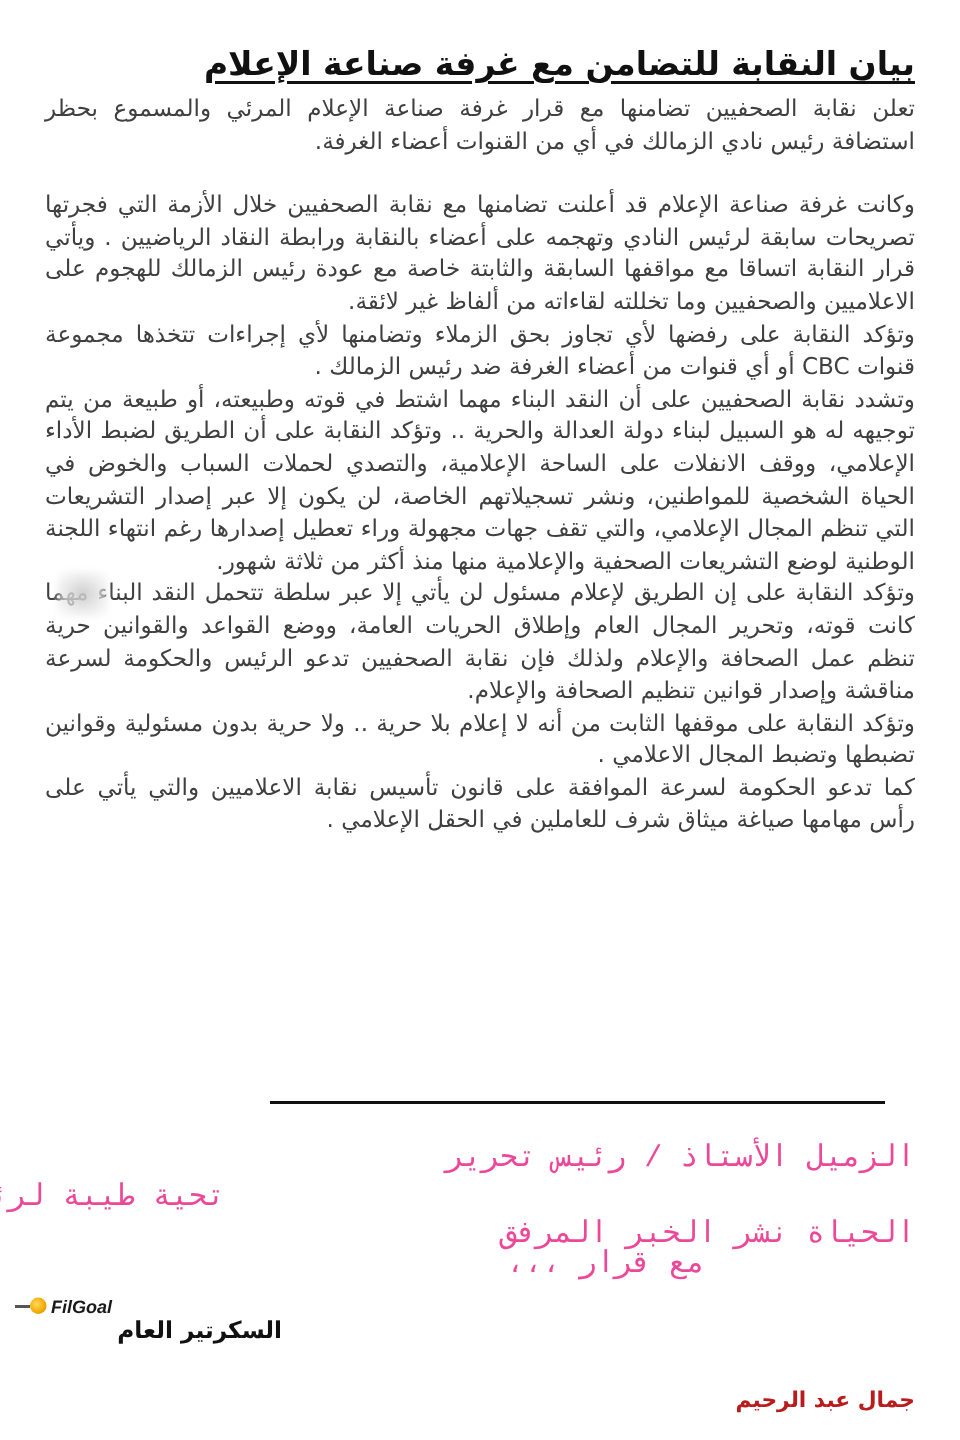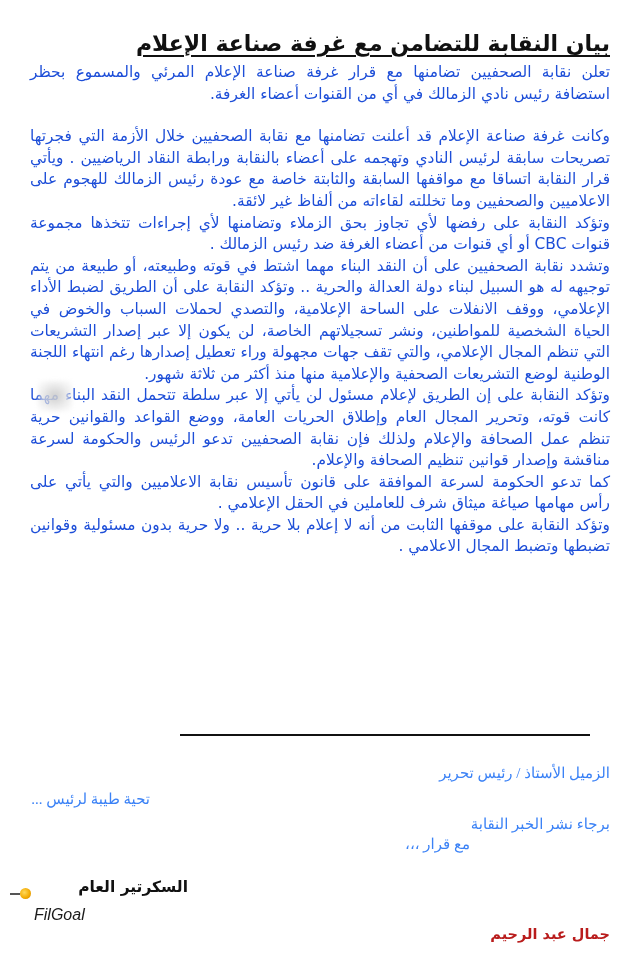--- a/index.html
+++ b/index.html
@@ -39,21 +39,21 @@
     }
     .body-text {
       position: absolute;
       right: 30px;
       top: 61px;
       width: 580px;
       font-family: "DejaVu Sans", sans-serif;
       font-size: 15.4px;
       line-height: 21.6px;
       text-align: justify;
-      color: #1d4ed8;
+      color: #404040;
     }
     .para {
       margin: 0;
       padding: 0;
     }
     .para.spaced {
       margin-top: 21px;
     }
     .blur-patch {
       position: absolute;
@@ -68,24 +68,24 @@
       position: absolute;
       left: 180px;
       top: 733px;
       width: 410px;
       height: 2px;
       background: #111;
     }
     .cover-line {
       position: absolute;
       right: 30px;
-      font-family: Liberation Serif, serif;
-      font-size: 15px;
+      font-family: Liberation Mono, monospace;
+      font-size: 20px;
       line-height: 20px;
-      color: #3b82f6;
+      color: #ec4899;
       white-space: nowrap;
     }
     .addressee { top: 762px; right: 30px; }
     .greeting { top: 788px; right: 490px; }
     .request { top: 813px; right: 30px; }
     .thanks { top: 833px; right: 170px; }
     .secretary-title {
       position: absolute;
       right: 452px;
       top: 877px;
@@ -135,50 +135,49 @@
       left: 2px;
       top: 0;
       width: 11px;
       height: 11px;
       border-radius: 50%;
       background: radial-gradient(circle at 40% 40%, #ffd95a 0%, #f2a900 60%, #c87a00 100%);
     }
     .watermark .brand {
       font-family: "Liberation Sans", sans-serif;
       font-style: italic;
-      font-weight: normal;
-      font-size: 16px;
+      font-weight: bold;
+      font-size: 12px;
       color: #1a1a1a;
-      margin-top: 42px;
     }
   </style>
 </head>
 <body>
 
 <div class="doc">
 
   <div class="title">بيان النقابة للتضامن مع غرفة صناعة الإعلام</div>
 
   <div class="body-text">
     <p class="para">تعلن نقابة الصحفيين تضامنها مع قرار غرفة صناعة الإعلام المرئي والمسموع بحظر استضافة رئيس نادي الزمالك في أي من القنوات أعضاء الغرفة.</p>
     <p class="para spaced">وكانت غرفة صناعة الإعلام قد أعلنت تضامنها مع نقابة الصحفيين خلال الأزمة التي فجرتها تصريحات سابقة لرئيس النادي وتهجمه على أعضاء بالنقابة ورابطة النقاد الرياضيين . ويأتي قرار النقابة اتساقا مع مواقفها السابقة والثابتة خاصة مع عودة رئيس الزمالك للهجوم على الاعلاميين والصحفيين وما تخللته لقاءاته من ألفاظ غير لائقة.</p>
     <p class="para">وتؤكد النقابة على رفضها لأي تجاوز بحق الزملاء وتضامنها لأي إجراءات تتخذها مجموعة قنوات CBC أو أي قنوات من أعضاء الغرفة ضد رئيس الزمالك .</p>
     <p class="para">وتشدد نقابة الصحفيين على أن النقد البناء مهما اشتط في قوته وطبيعته، أو طبيعة من يتم توجيهه له هو السبيل لبناء دولة العدالة والحرية .. وتؤكد النقابة على أن الطريق لضبط الأداء الإعلامي، ووقف الانفلات على الساحة الإعلامية، والتصدي لحملات السباب والخوض في الحياة الشخصية للمواطنين، ونشر تسجيلاتهم الخاصة، لن يكون إلا عبر إصدار التشريعات التي تنظم المجال الإعلامي، والتي تقف جهات مجهولة وراء تعطيل إصدارها رغم انتهاء اللجنة الوطنية لوضع التشريعات الصحفية والإعلامية منها منذ أكثر من ثلاثة شهور.</p>
     <p class="para">وتؤكد النقابة على إن الطريق لإعلام مسئول لن يأتي إلا عبر سلطة تتحمل النقد البناء مهما كانت قوته، وتحرير المجال العام وإطلاق الحريات العامة، ووضع القواعد والقوانين حرية تنظم عمل الصحافة والإعلام ولذلك فإن نقابة الصحفيين تدعو الرئيس والحكومة لسرعة مناقشة وإصدار قوانين تنظيم الصحافة والإعلام.</p>
+    <p class="para">وتؤكد النقابة على موقفها الثابت من أنه لا إعلام بلا حرية .. ولا حرية بدون مسئولية وقوانين تضبطها وتضبط المجال الاعلامي .</p>
     <p class="para">كما تدعو الحكومة لسرعة الموافقة على قانون تأسيس نقابة الاعلاميين والتي يأتي على رأس مهامها صياغة ميثاق شرف للعاملين في الحقل الإعلامي .</p>
-    <p class="para">وتؤكد النقابة على موقفها الثابت من أنه لا إعلام بلا حرية .. ولا حرية بدون مسئولية وقوانين تضبطها وتضبط المجال الاعلامي .</p>
   </div>
 
   <div class="blur-patch"></div>
 
   <div class="closing-rule"></div>
 
   <div class="cover-line addressee">الزميل الأستاذ / رئيس تحرير</div>
   <div class="cover-line greeting">تحية طيبة لرئيس ...</div>
-  <div class="cover-line request">برجاء نشر الخبر النقابة</div>
+  <div class="cover-line request">الحياة نشر الخبر المرفق</div>
   <div class="cover-line thanks">مع قرار ،،،</div>
 
   <div class="watermark">
     <span class="ball"></span>
     <span class="brand">FilGoal</span>
   </div>
 
   <div class="secretary-title">السكرتير العام</div>
   <div class="signature-name">جمال عبد الرحيم</div>
 

